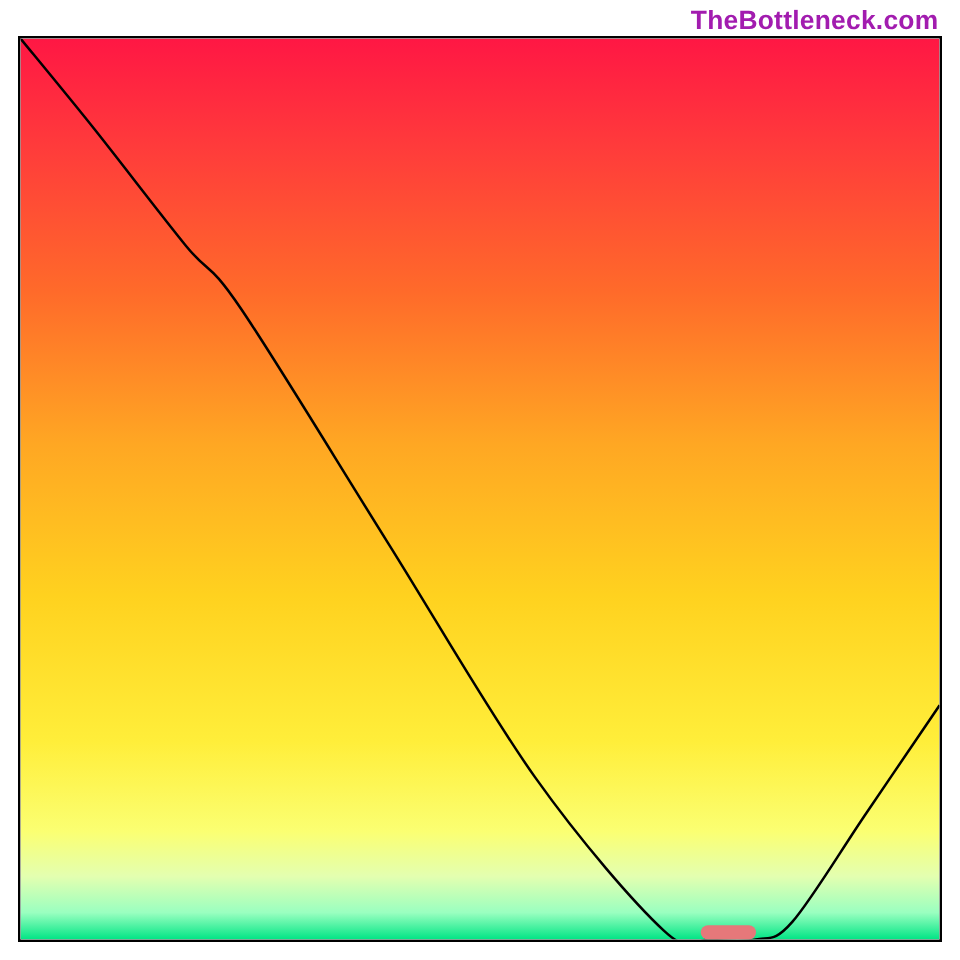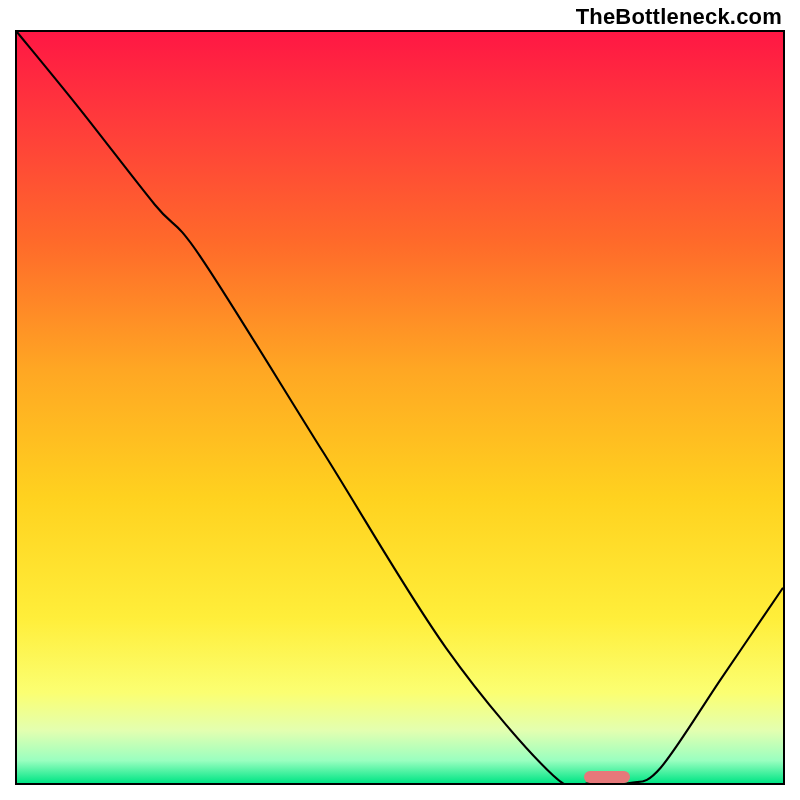--- a/index.html
+++ b/index.html
@@ -15,21 +15,21 @@
     position: relative;
     width: 800px;
     height: 800px;
   }
   .watermark {
     position: absolute;
     top: 4px;
     right: 18px;
     font-size: 22px;
     font-weight: 600;
-    color: #000000;
+    color: #a21caf;
     letter-spacing: 0.2px;
     z-index: 10;
     font-family: Arial, sans-serif;
   }
   .plot-frame {
     position: absolute;
     left: 15px;
     top: 30px;
     width: 770px;
     height: 755px;

